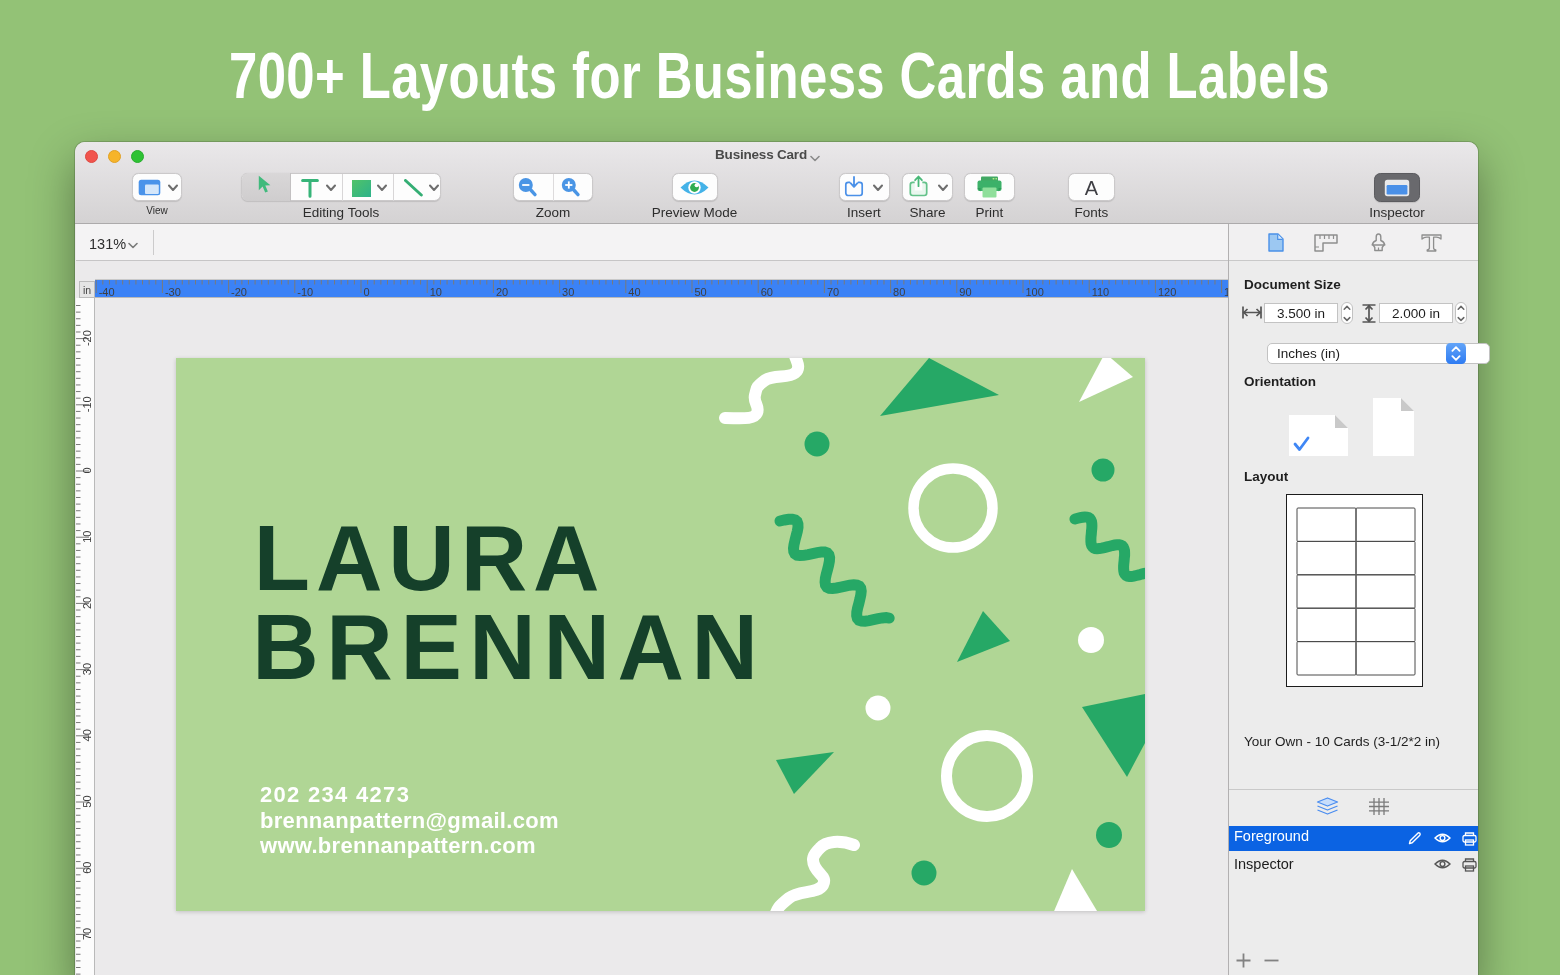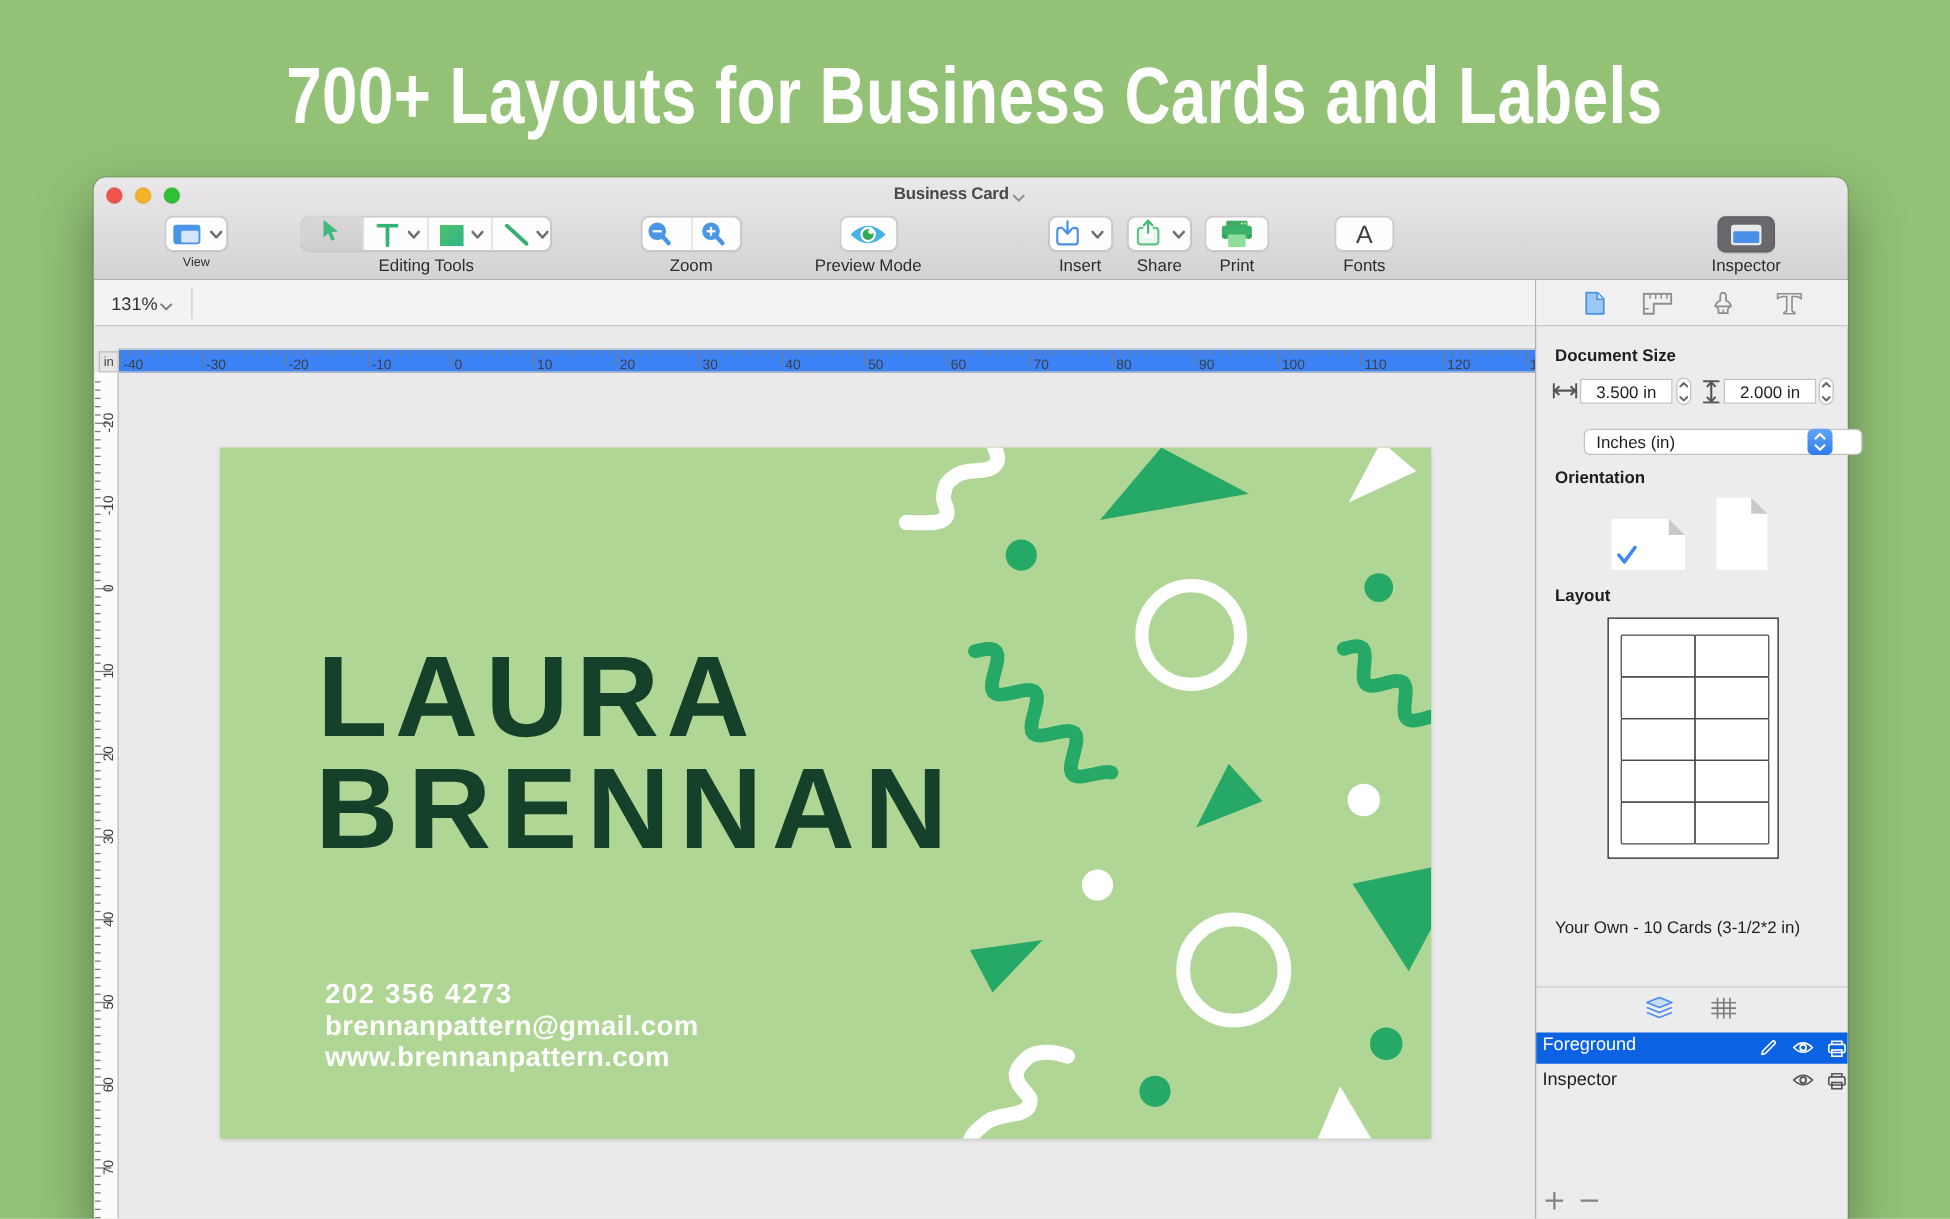--- a/index.html
+++ b/index.html
@@ -478,21 +478,21 @@
       <polygon points="906,349 998,330 951,419" fill="#26a866"></polygon>
       <polygon points="658,394 600,402 618,436" fill="#26a866"></polygon>
       <circle cx="811" cy="418" r="40.5" stroke="#fff" stroke-width="11" fill="none"></circle>
       <circle cx="933" cy="477" r="13" fill="#26a866"></circle>
       <circle cx="748" cy="515" r="12.5" fill="#26a866"></circle>
       <path d="M678,487 C664,482 650,483 644,490 C637,497 635,501 639,509 C644,518 651,519 647,527 C642,536 623,532 613,540 C603,548 601,550 598,561" stroke="#fff" stroke-width="12" fill="none" stroke-linecap="round"></path>
       <polygon points="876,558 896,511 924,558" fill="#fff"></polygon>
     </svg>
 <div class="abs" style="left:77.8px;top:154.1px;font-size:92px;font-weight:bold;color:#15402a;letter-spacing:5.95px;line-height:92px;">LAURA</div>
 <div class="abs" style="left:76.3px;top:243.1px;font-size:92px;font-weight:bold;color:#15402a;letter-spacing:7.6px;line-height:92px;">BRENNAN</div>
-<div class="abs" style="left:84px;top:424.3px;font-size:22px;font-weight:bold;color:#fff;line-height:25.6px;letter-spacing:0.3px;"><span style="letter-spacing:1.3px;">202 356 4273</span><br>brennanpattern@gmail.com<br>www.brennanpattern.com</div>
+<div class="abs" style="left:84px;top:424.3px;font-size:22px;font-weight:bold;color:#fff;line-height:25.6px;letter-spacing:0.3px;"><span style="letter-spacing:1.3px;">202 234 4273</span><br>brennanpattern@gmail.com<br>www.brennanpattern.com</div>
 </div>
 
 <div class="abs" style="left:1229px;top:224px;width:249px;height:751px;background:#ececec;"></div>
 <div class="abs" style="left:1228px;top:224px;width:1px;height:751px;background:#b2b0b1;"></div>
 <div class="abs" style="left:1229px;top:224px;width:249px;height:37px;background:#f1f0f1;border-bottom:1px solid #c9c9c9;"></div>
 <svg class="abs" style="left:1268px;top:233px" width="16" height="19" viewBox="0 0 16 19">
 <path d="M1,1 L10,1 L15,6 L15,18 L1,18 Z" fill="#9cc8f2" stroke="#4a90e8" stroke-width="1.4" stroke-linejoin="round"></path>
 <path d="M9.7,1.3 L9.7,6.3 L14.7,6.3" fill="#d9eafb" stroke="#4a90e8" stroke-width="1.2"></path>
 </svg>
 <svg class="abs" style="left:1314px;top:234px" width="24" height="18" viewBox="0 0 24 18">

